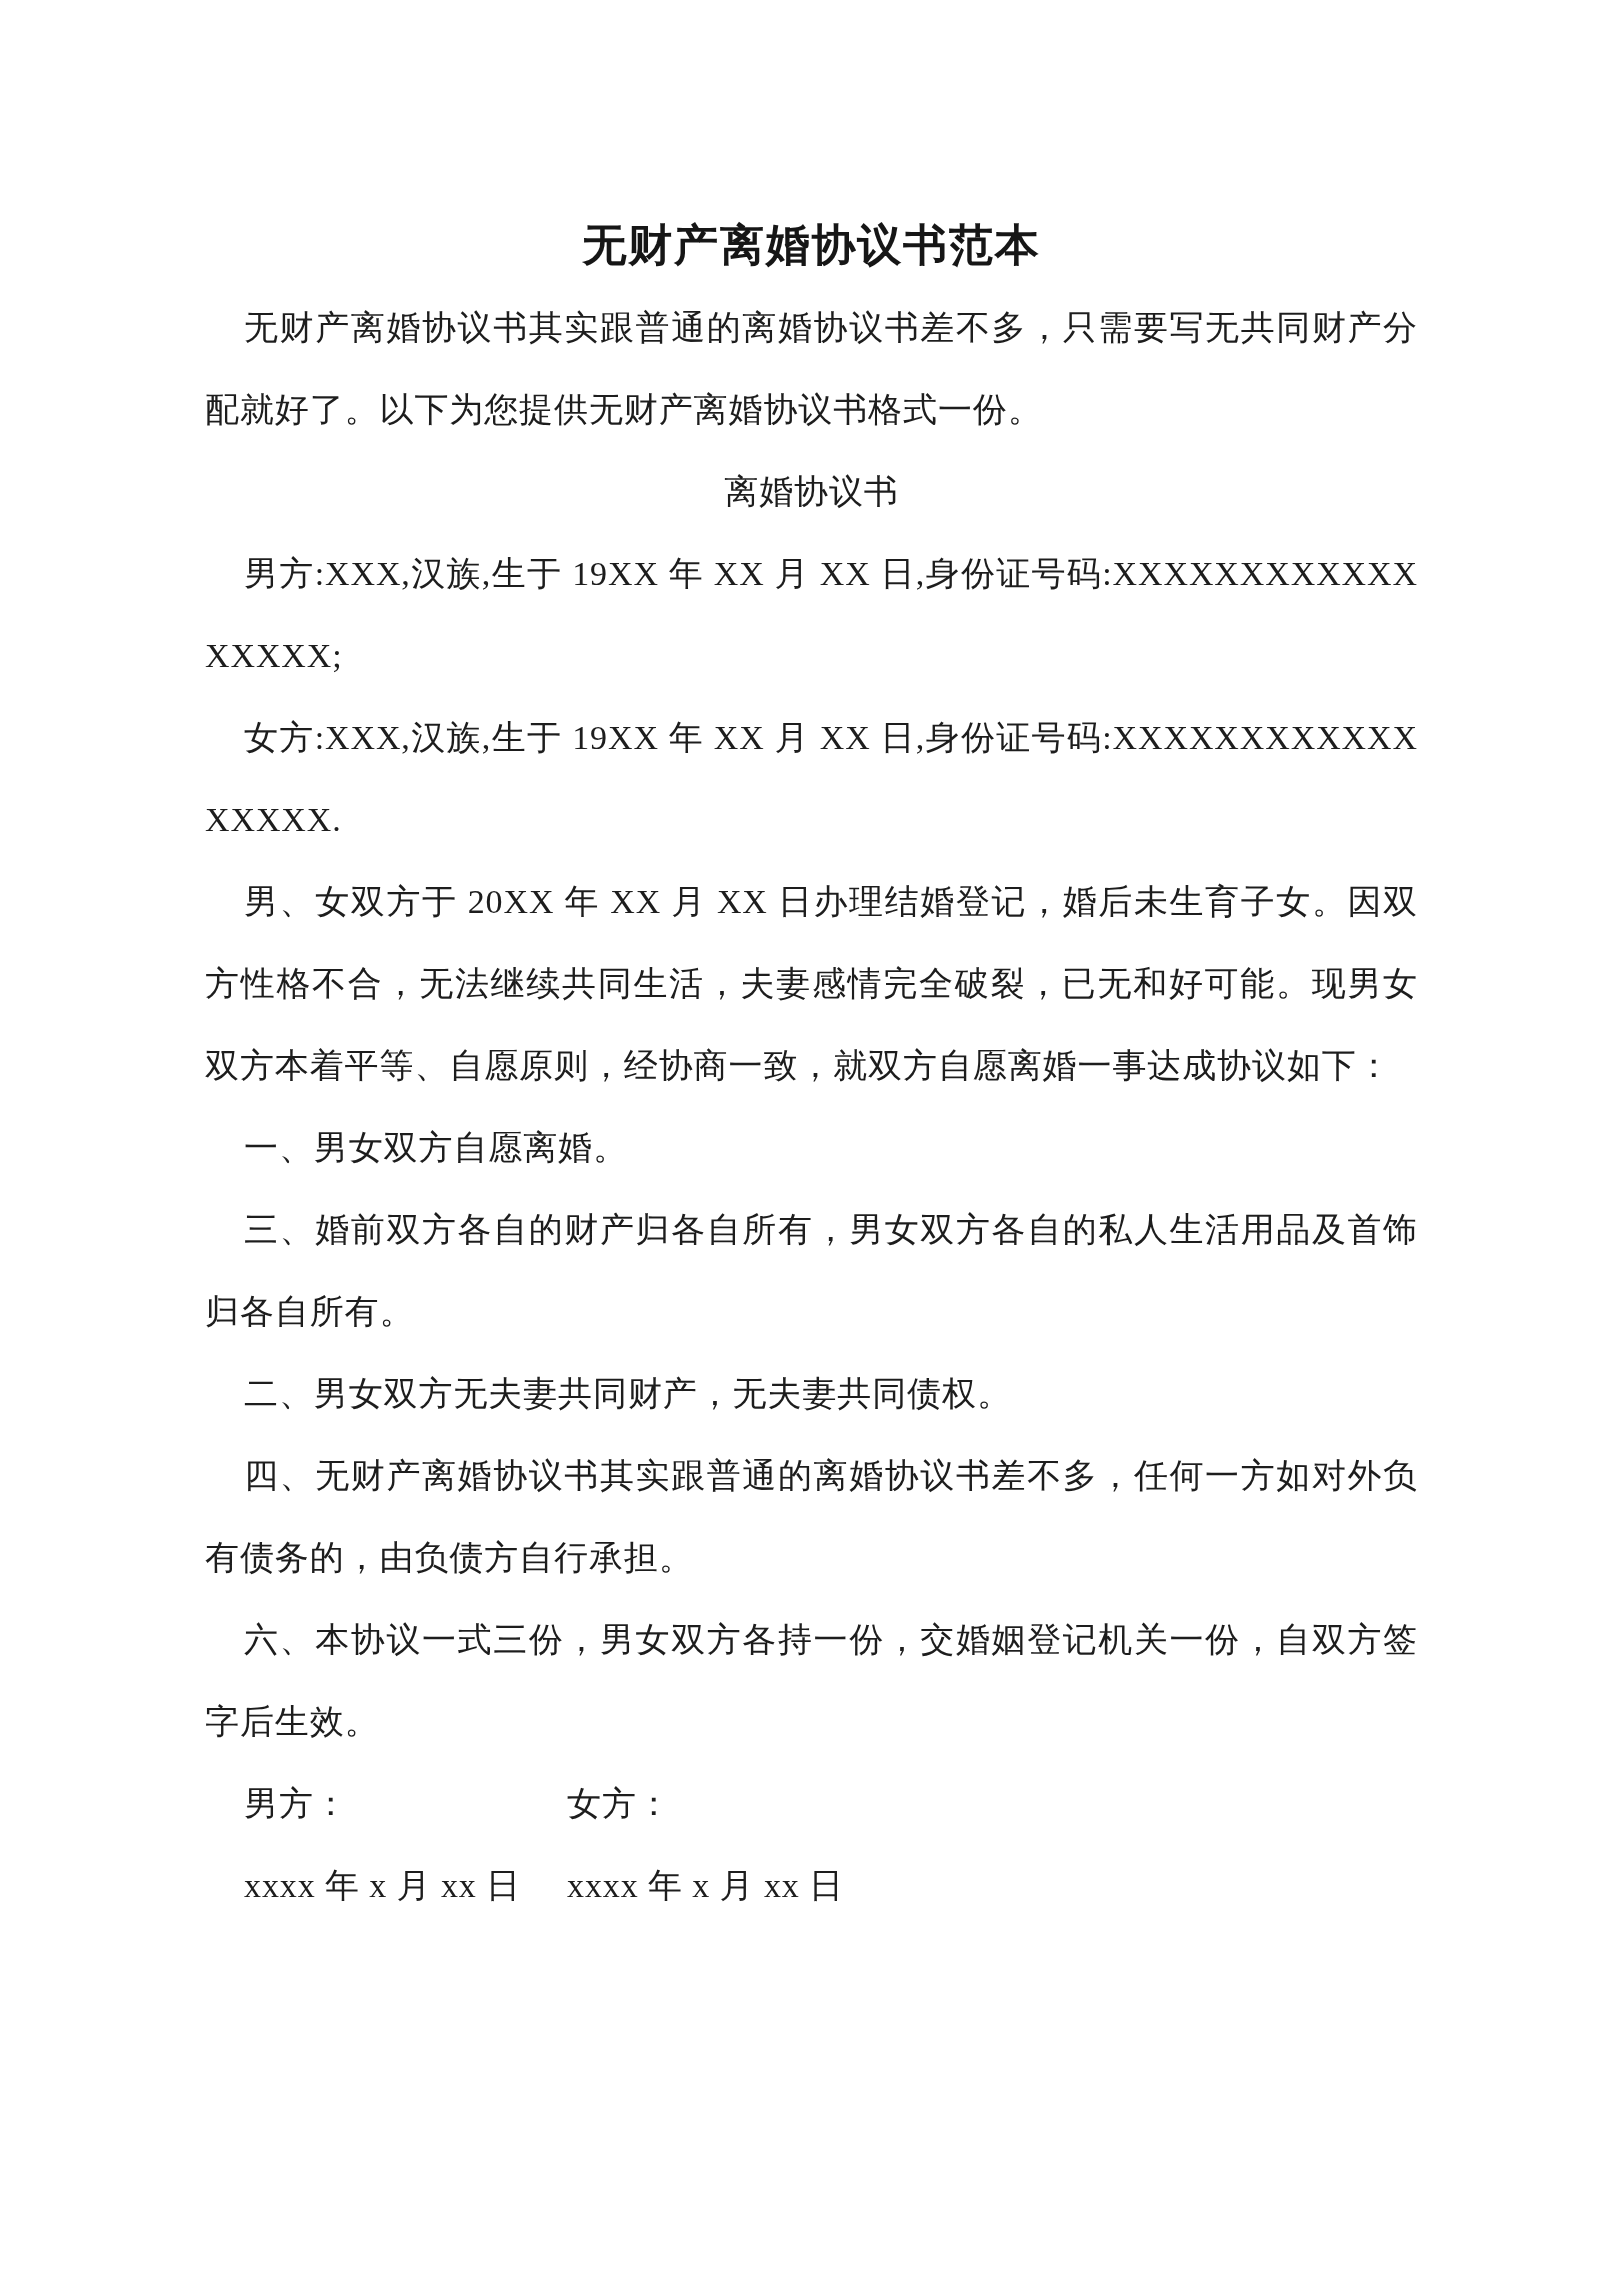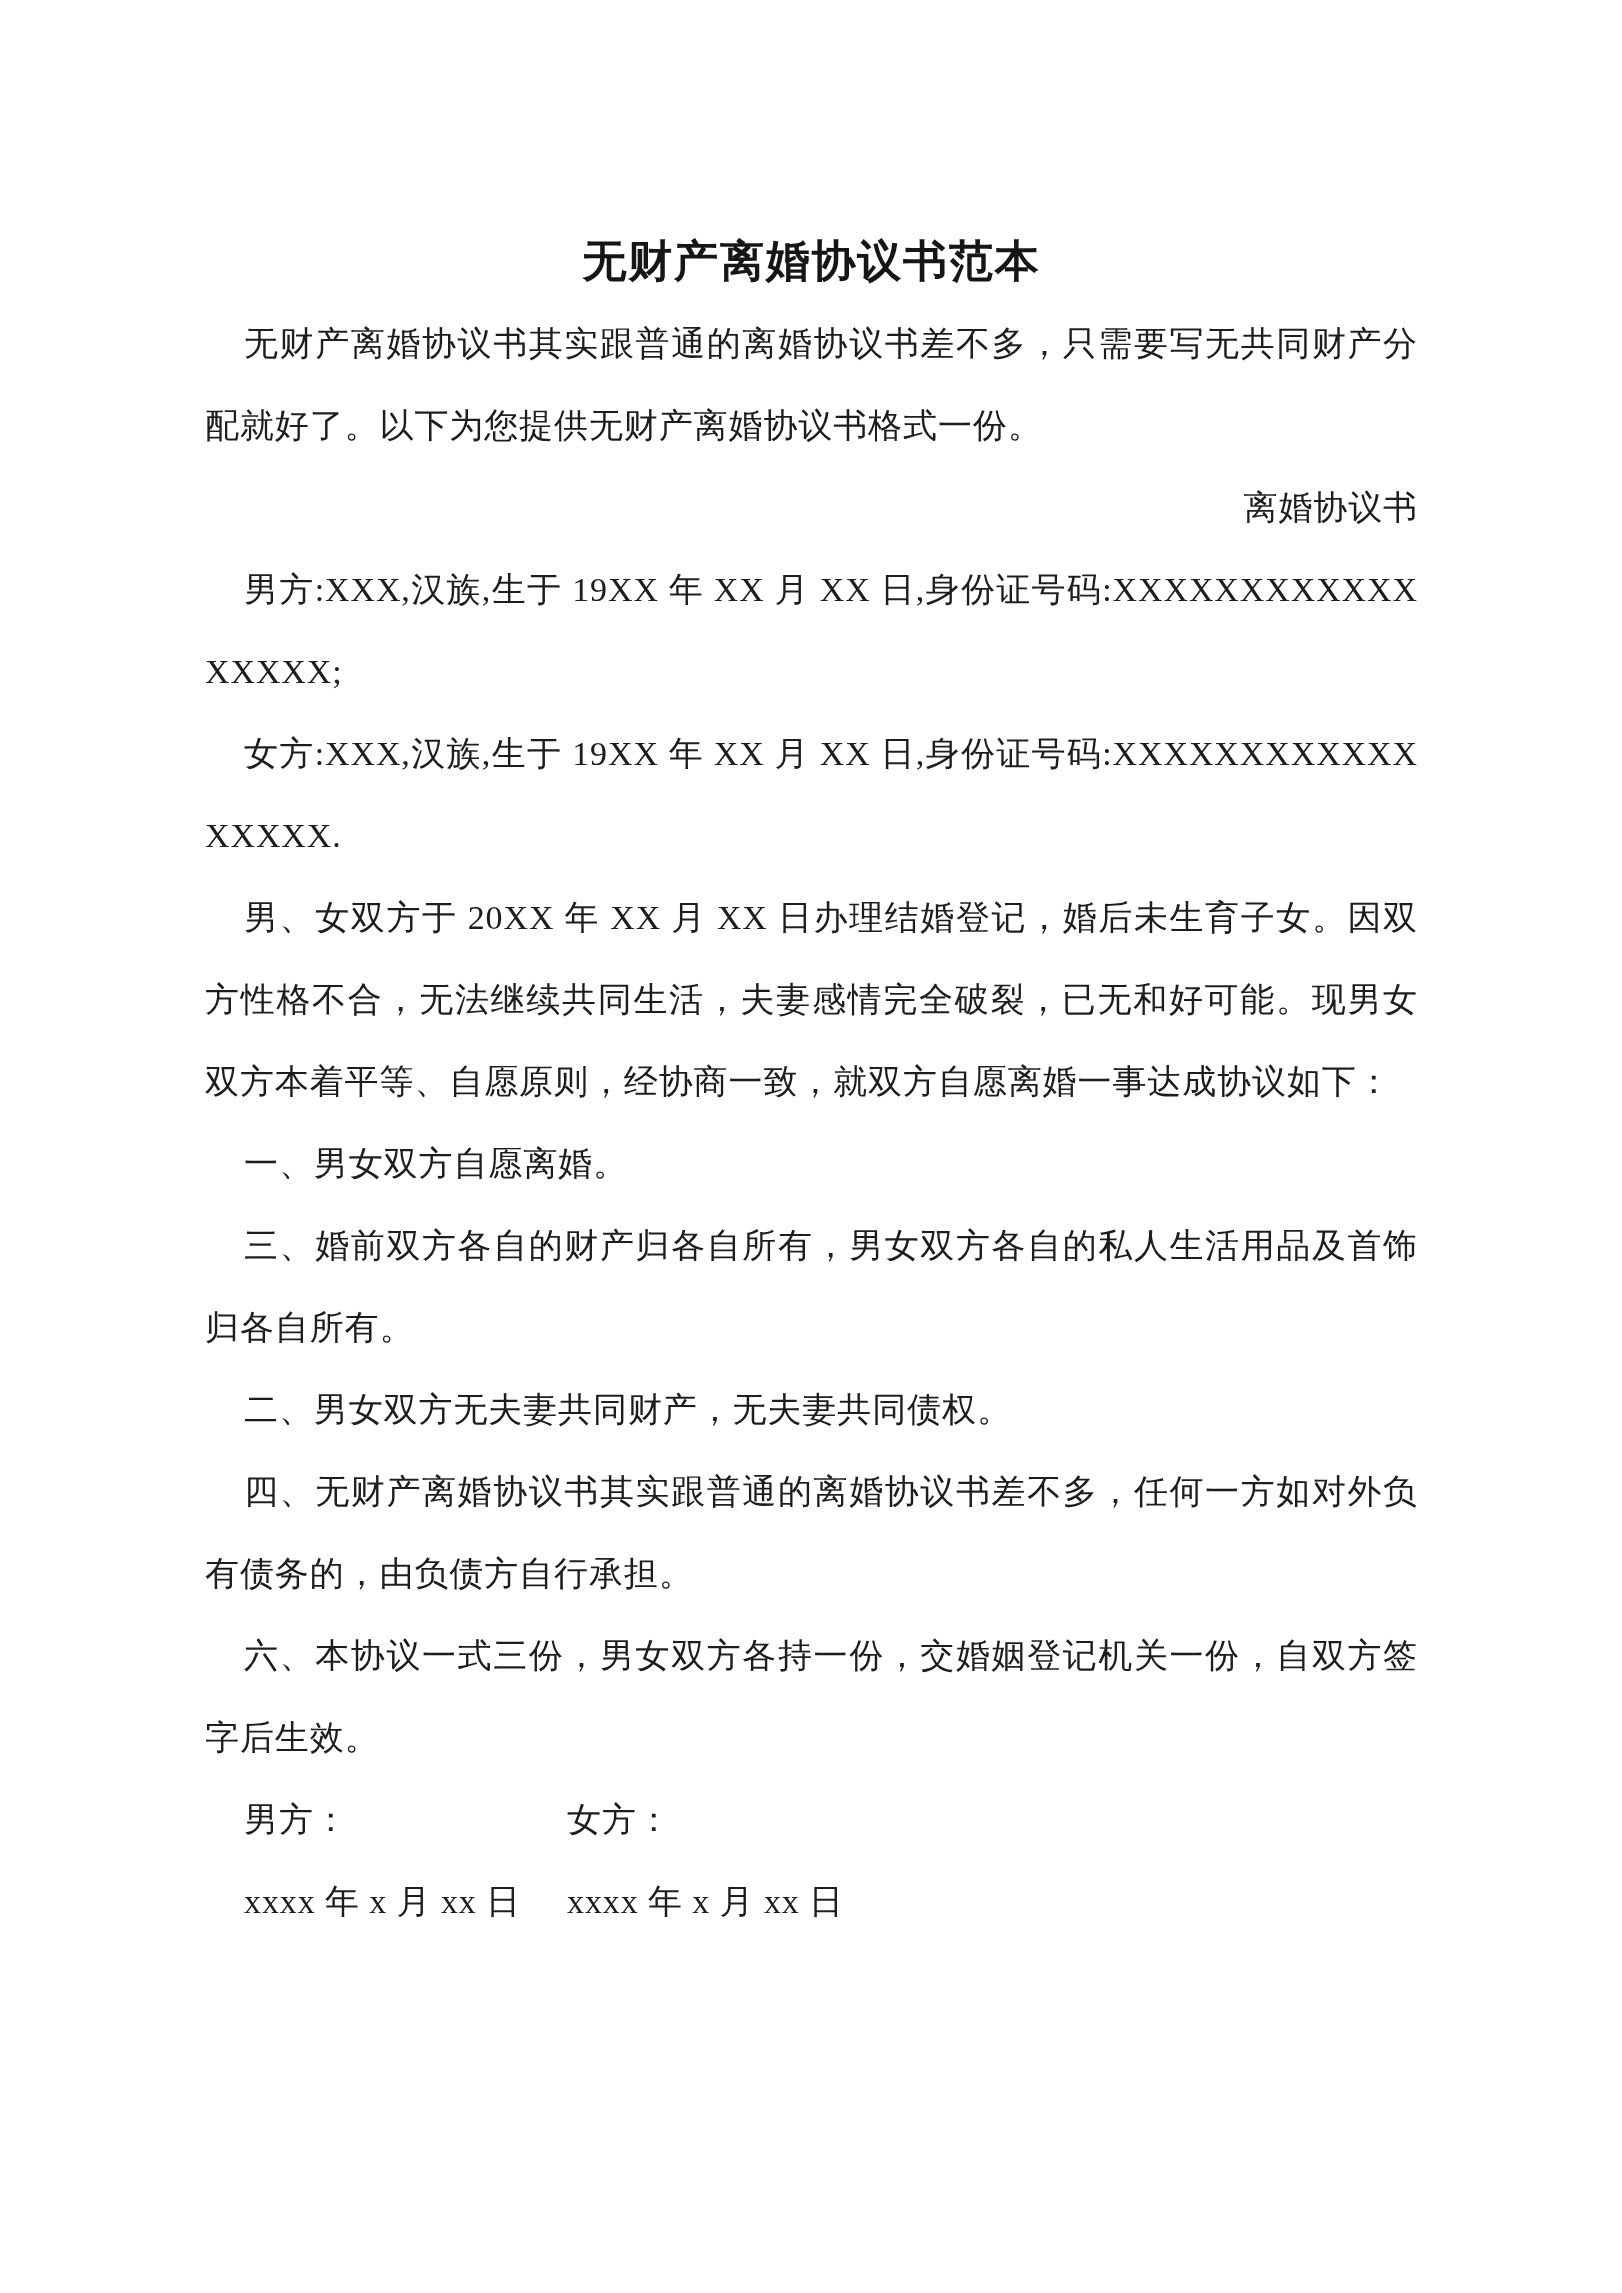--- a/index.html
+++ b/index.html
@@ -5,21 +5,21 @@
   * { margin: 0; padding: 0; box-sizing: border-box; }
   html, body { background: #ffffff; }
   body {
     width: 1623px;
     height: 2294px;
     position: relative;
     font-family: "Liberation Serif", "DejaVu Serif", serif;
   }
   .page {
     position: absolute;
-    top: 16px; left: 0;
+    top: 0; left: 0;
     width: 1623px;
     height: 2150px;
     background: #ffffff;
     padding: 205px 205px 0 205px;
     color: #1d1d1d;
     font-size: 34px;
     line-height: 82px;
     letter-spacing: 0.9px;
   }
   .doc-title {
@@ -30,21 +30,21 @@
     letter-spacing: 1.8px;
     color: #161616;
   }
   .para {
     text-align: justify;
     text-justify: inter-ideograph;
     text-indent: 39px;
     word-break: break-all;
   }
   .para-center {
-    text-align: right;
+    text-align: center;
     text-indent: 0;
   }
   .sig-row {
     display: flex;
     padding-left: 39px;
     gap: 21px;
   }
   .sig-cell {
     flex: 0 0 302px;
     width: 302px;

